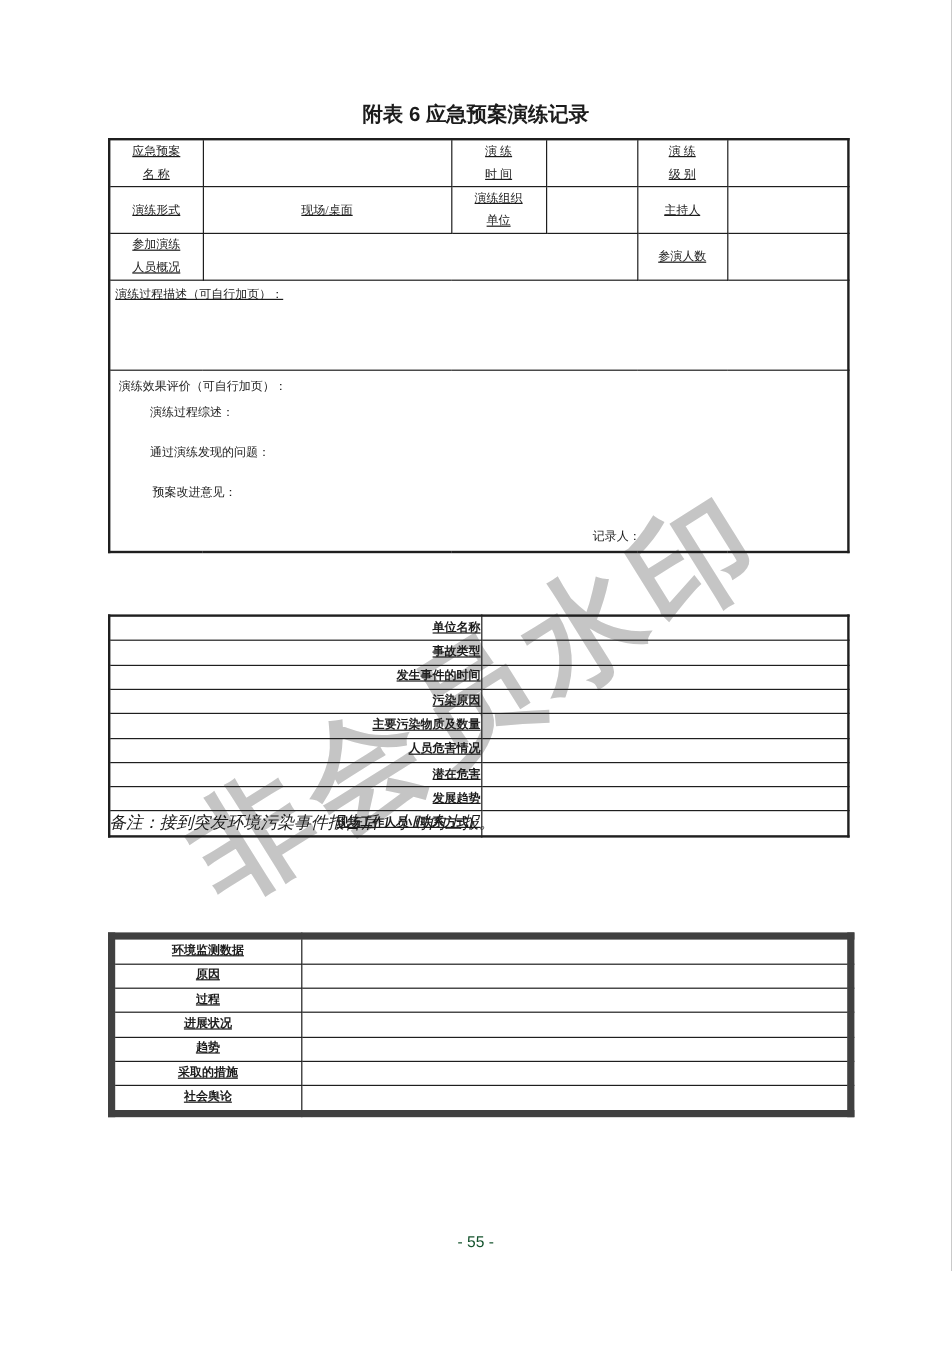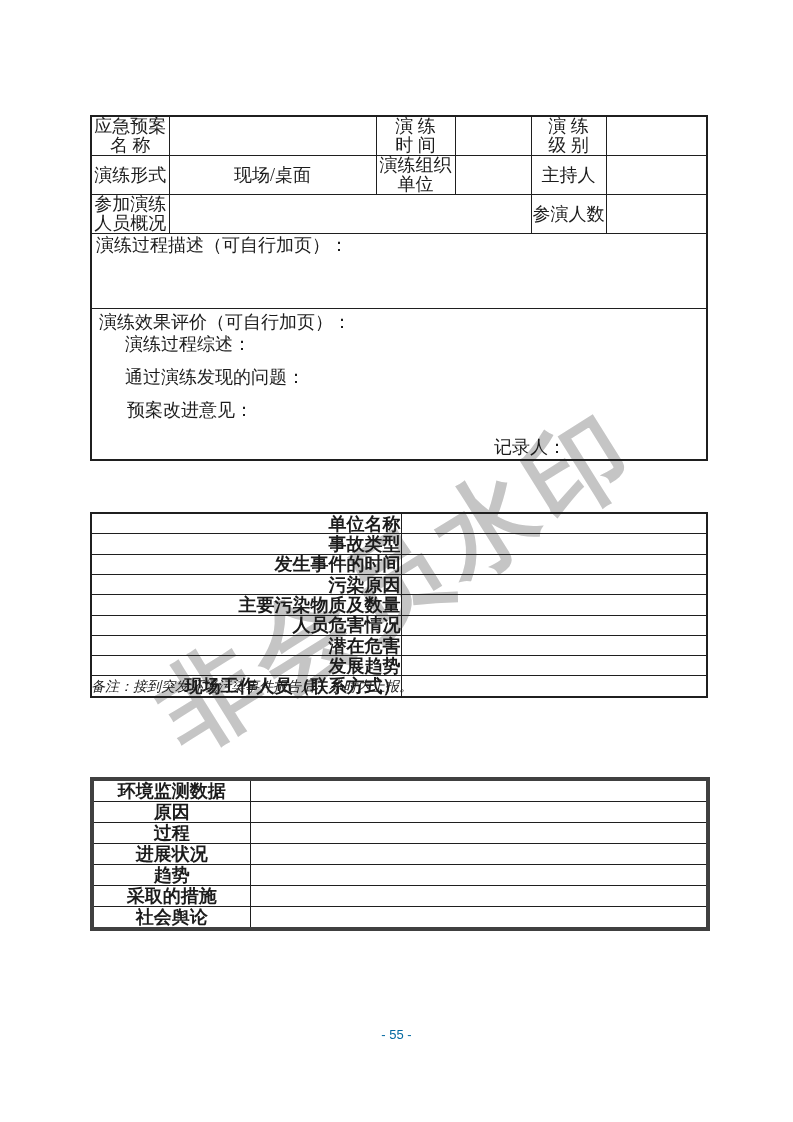--- a/index.html
+++ b/index.html
@@ -39,30 +39,31 @@
   #title7{top:486px;}
   #title8{top:753px;}
   table{
     position:absolute;
     border-collapse:collapse;
     table-layout:fixed;
     background:transparent;
   }
   td{
     border:1px solid #1f1f1f;
-    font-size:18px;
+    font-size:10px;
     line-height:19px;
     text-align:center;
     vertical-align:middle;
     padding:0;
     overflow:hidden;
+    text-decoration:underline;
   }
   #table6{left:90px;top:115px;width:616px;height:338px;border:2px solid #1f1f1f;}
   #table7{left:90px;top:512px;width:616px;height:186px;border:2px solid #1f1f1f;}
-  #table8{left:90px;top:777px;width:616px;height:154px;border:4px solid #404040;}
+  #table8{left:90px;top:777px;width:616px;height:154px;border:6px solid #404040;}
   .two-line span{display:block;}
   #table6 .free-cell{
     text-align:left;
     vertical-align:top;
     padding:2px 4px;
   }
   .eval-inner{position:relative;width:100%;height:146px;}
   .eval-line1{position:absolute;left:3px;top:2px;}
   .eval-line2{position:absolute;left:29px;top:24px;}
   .eval-line3{position:absolute;left:29px;top:57px;}
@@ -86,32 +87,33 @@
     font-size:14px;
     line-height:18px;
   }
   #note7{top:678px;font-style:italic;}
   #note8{top:937px;}
   .page-number{
     position:absolute;left:0;top:1027px;width:100%;
     text-align:center;
     font-size:13px;
     font-family:"Liberation Sans","DejaVu Sans",sans-serif;
-    color:#0369a1;
+    color:#14532d;
   }
 </style>
 </head>
 <body>
 
 <div class="page">
 
   <div class="watermark">非会员水印</div>
 
   <div class="content">
 
+    <div class="tbl-title" id="title6">附表 6 应急预案演练记录</div>
 
     <table id="table6">
       <colgroup>
         <col style="width:78px">
           <col style="width:207px">
           <col style="width:79px">
         <col style="width:76px">
           <col style="width:75px">
           <col style="width:101px">
       </colgroup>

